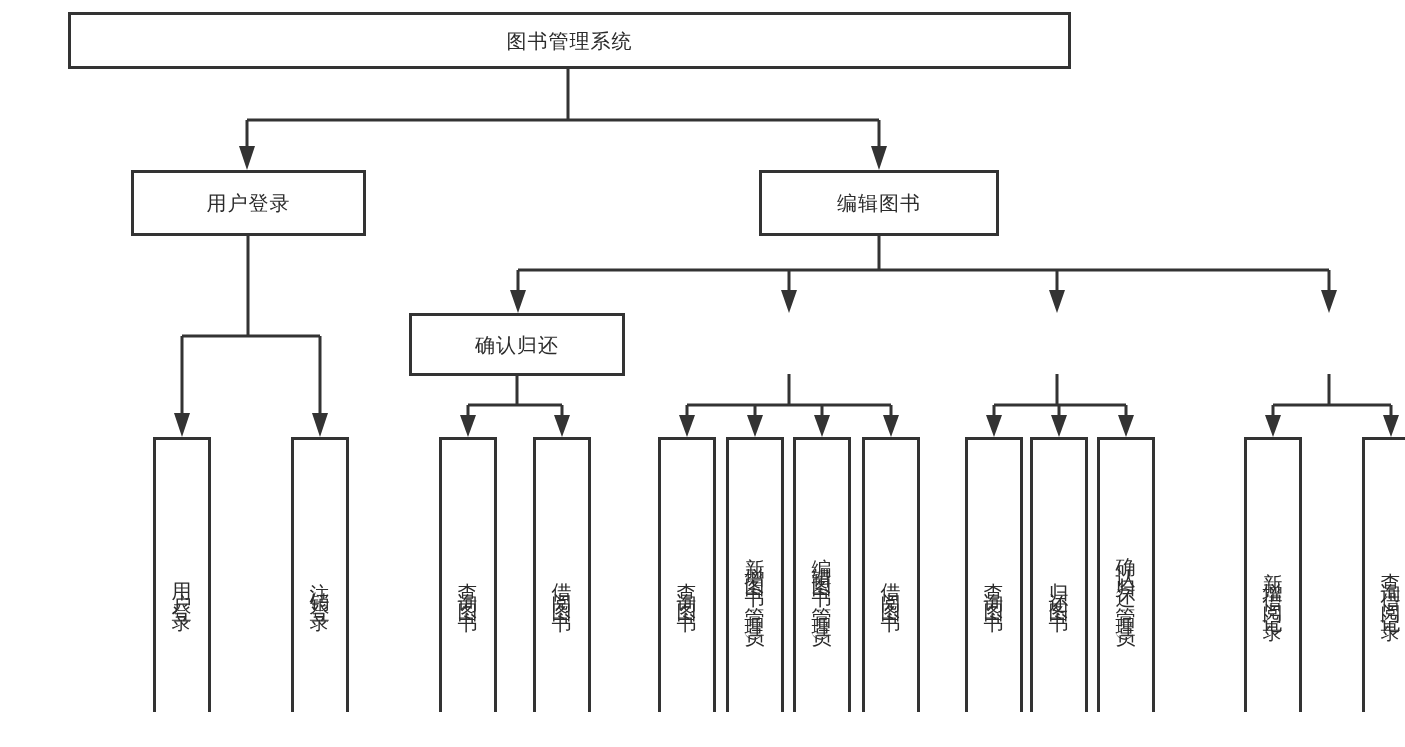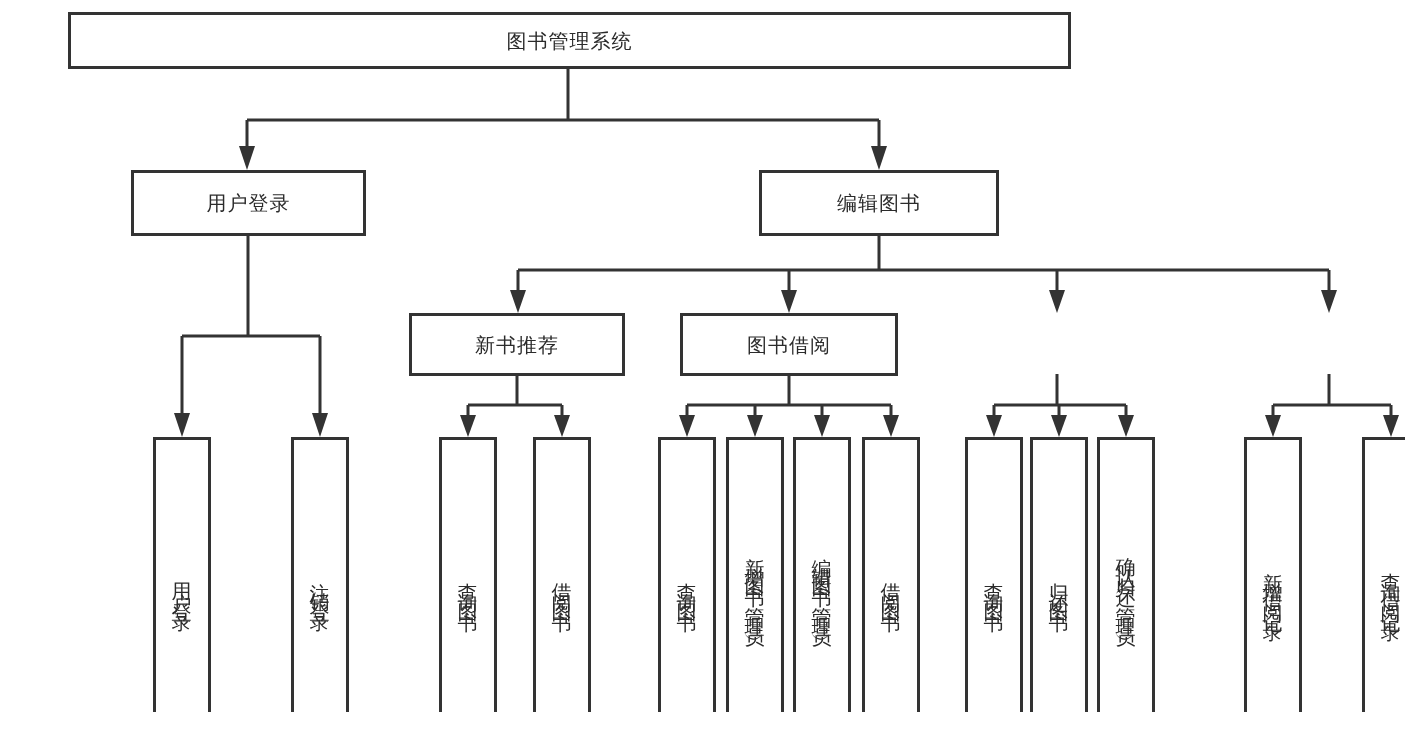--- a/index.html
+++ b/index.html
@@ -119,24 +119,21 @@
   </div>
 
   <div class="node h" style="left:83px;top:170px;width:235px;height:66px">
     <span class="lbl">用户登录</span>
   </div>
   <div class="node h" style="left:711px;top:170px;width:240px;height:66px">
     <span class="lbl">编辑图书</span>
   </div>
 
   <div class="node h" style="left:361px;top:313px;width:216px;height:63px">
-    <span class="lbl">新书推荐</span>
-  </div>
-  <div class="node h" style="left:632px;top:313px;width:218px;height:63px">
-    <span class="lbl">图书借阅</span>
+    <span class="lbl">确认归还</span>
   </div>
 
   <div class="node v" style="left:105px;top:437px;width:58px;height:300px">
     <span class="lbl">用户登录</span>
   </div>
   <div class="node v" style="left:243px;top:437px;width:58px;height:300px">
     <span class="lbl">注销登录</span>
   </div>
 
   <div class="node v" style="left:391px;top:437px;width:58px;height:300px">

